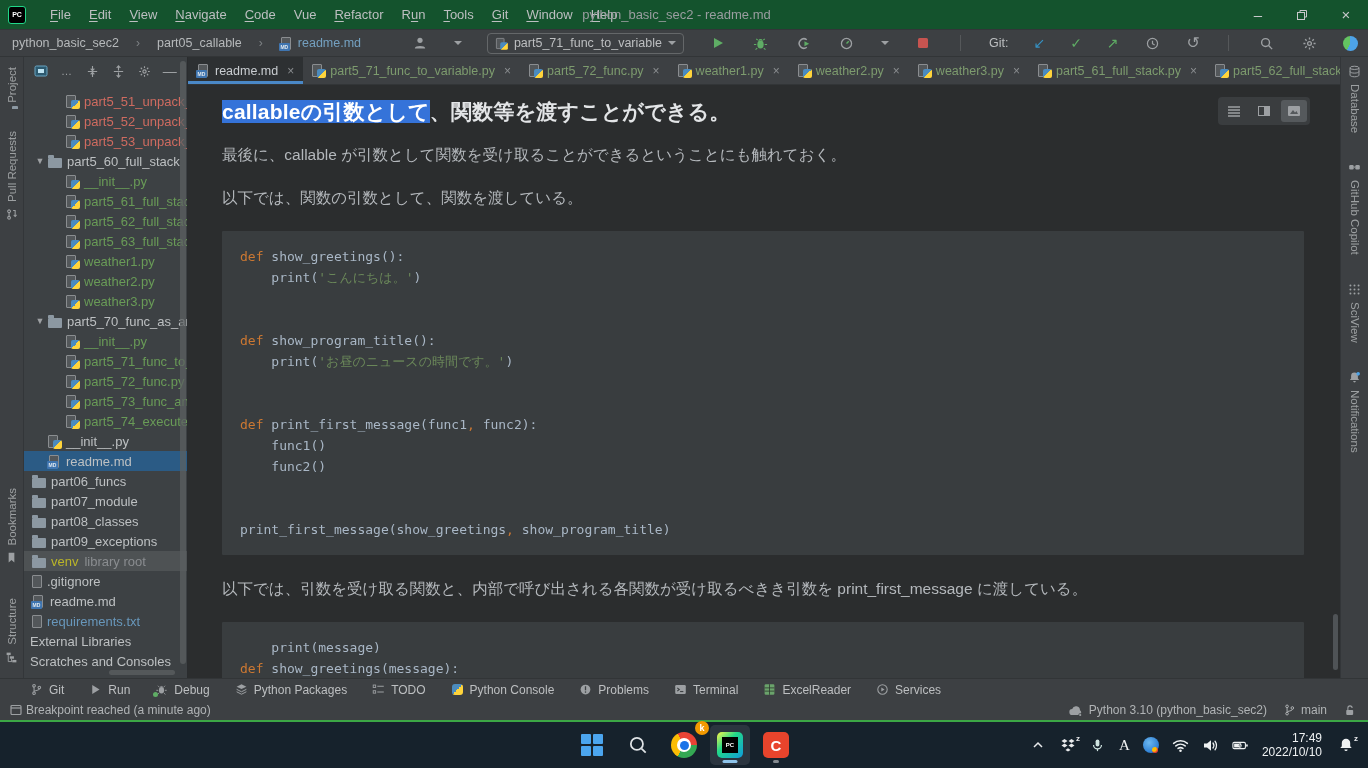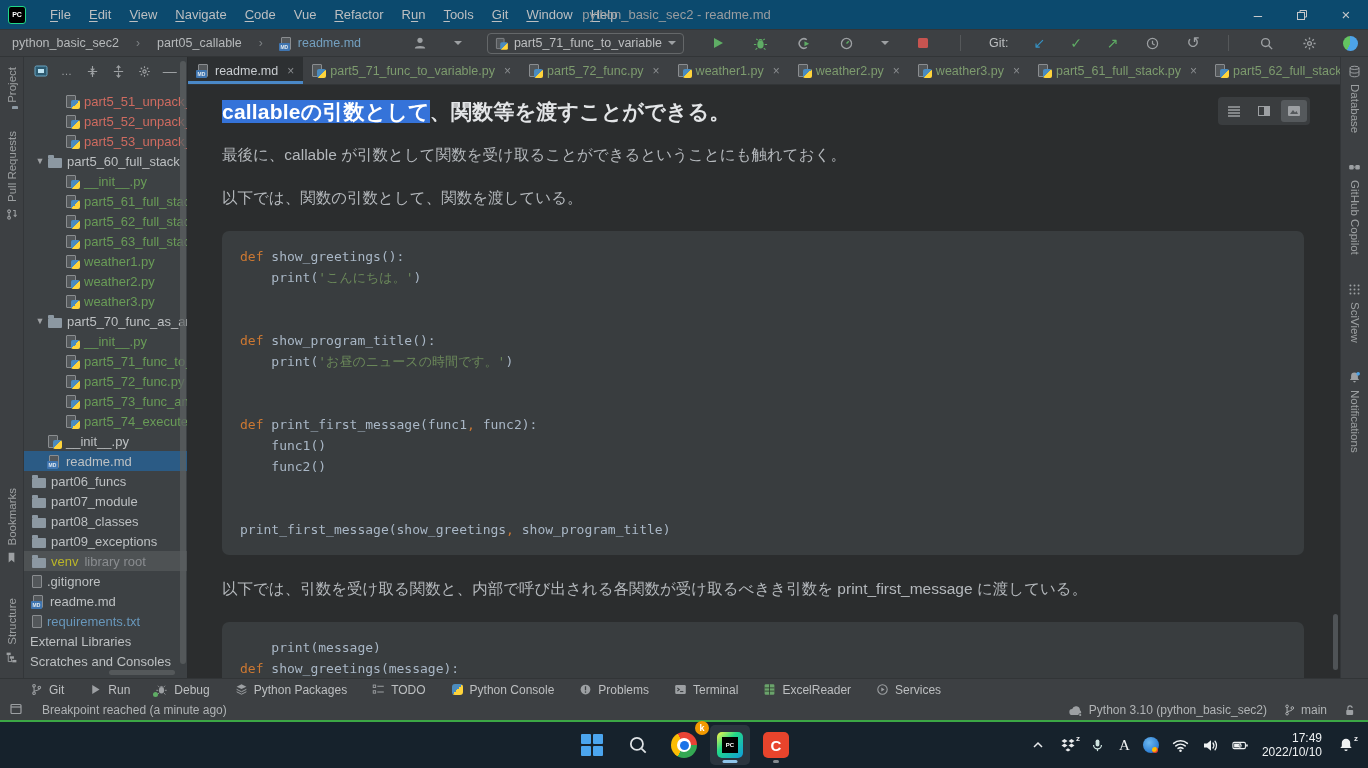--- a/index.html
+++ b/index.html
@@ -2,21 +2,21 @@
 <html style="--vcs-red: #CF6B60; --vcs-green: #699B57; --vcs-blue: #6897BB; --venv-yellow: #BBB529; --selection-blue: #2B5B85; --highlight-blue: #3573D9; --tab-underline: #4A88C7; --run-green: #5FAD65; --stop-red: #C75450; --kw-orange: #CC7832; --string-green: #6A8759; --code-fg: #A9B7C6; --git-pull-blue: #3592C4; --record-green: #3BA745;"><head>
 <meta charset="utf-8">
 <style>
   * { margin:0; padding:0; box-sizing:border-box; }
   html,body { width:1368px; height:768px; overflow:hidden; background:#2b2d2e;
               font-family:"Liberation Sans", sans-serif; }
   #app { width:1368px; height:768px; display:flex; flex-direction:column;
          font-family:"Liberation Sans", sans-serif; color:#bdbfc1; }
 
   
-  .titlebar { height:30px; background:#0c4a6e; display:flex; align-items:center;
+  .titlebar { height:30px; background:#14532d; display:flex; align-items:center;
               position:relative; flex:none; border-bottom:1px solid #333639; }
   .pc-logo { width:18px; height:18px; margin-left:8px; background:#000; border:1px solid #21d789;
              border-radius:3px; color:#fff; font-size:7px; font-weight:bold;
              display:flex; align-items:center; justify-content:center; letter-spacing:0; flex:none; }
   .menus { display:flex; margin-left:16px; gap:2px; }
   .menu-item { padding:3px 8px; font-size:13px; color:#bdbfc1; cursor:default; border-radius:3px; }
   .menu-item u { text-decoration:underline; text-underline-offset:2px; }
   .win-title { position:absolute; left:50%; transform:translateX(-54%); font-size:13px; color:#9a9da0; }
   .win-controls { margin-left:auto; display:flex; height:30px; }
   .win-btn { width:44px; height:30px; display:flex; align-items:center; justify-content:center;
@@ -102,40 +102,40 @@
 
   
   .preview { flex:1; overflow:hidden; position:relative; padding:13px 36px 0 34px; }
   .view-toggles { position:absolute; top:12px; right:30px; display:flex; gap:4px;
                   background:#3a3d3f; border-radius:4px; padding:3px; }
   .vt-btn { width:26px; height:22px; border-radius:3px; display:flex; align-items:center; justify-content:center; }
   .vt-btn.active { background:#55595c; }
   .md-h2 { font-size:21px; font-weight:bold; color:#e3e5e7; margin-bottom:19px; letter-spacing:.2px; }
   .md-h2 .hl { background:var(--highlight-blue); color:#fff; }
   .md-p { font-size:15.5px; color:#b4b8bc; margin-bottom:22px; }
-  .code-block { background:#393d3f; border-radius:7px; padding:15px 18px; margin:0 0 24px 0;
+  .code-block { background:#393d3f; border-radius:1px; padding:15px 18px; margin:0 0 24px 0;
                 font-family:"DejaVu Sans Mono", monospace; font-size:13px; line-height:21px;
                 color:var(--code-fg); white-space:pre; overflow:hidden; }
   .code-block .kw { color:var(--kw-orange); }
   .code-block .str { color:var(--string-green); }
   .editor-vscroll { position:absolute; right:2px; bottom:8px; width:5px; height:56px;
                     background:#595d60; border-radius:3px; opacity:.8; }
 
   
   .toolwindow-bar { height:22px; flex:none; background:#3d4043; border-top:1px solid #323537;
                     display:flex; align-items:center; gap:25px; padding-left:30px; font-size:12px; }
   .tw-item { display:flex; align-items:center; gap:6px; color:#bdbfc1; }
   .tw-ic { width:13px; height:13px; display:flex; align-items:center; justify-content:center; position:relative; }
   .dbg-dot { position:absolute; left:-2px; bottom:-1px; width:5px; height:5px; border-radius:50%;
              background:#5fad65; }
 
   
   .statusbar { height:20px; flex:none; background:#3d4043; display:flex; align-items:center;
                padding:0 12px 0 10px; font-size:12px; color:#b0b3b5; }
-  .sb-left { display:flex; gap:20px; }
+  .sb-left { display:flex; align-items:center; gap:4px; }
   .sb-right { margin-left:auto; display:flex; align-items:center; gap:16px; }
   .sb-group { display:flex; align-items:center; gap:5px; }
   .record-line { height:2px; flex:none; background:var(--record-green); }
 
   
   .taskbar { height:46px; flex:none; background:#16222c; position:relative;
              display:flex; align-items:center; }
   .task-center { position:absolute; left:50%; top:0; transform:translateX(-50%); height:46px;
                  display:flex; align-items:center; gap:6px; }
   .task-app { width:40px; height:40px; border-radius:5px; display:flex; align-items:center;

